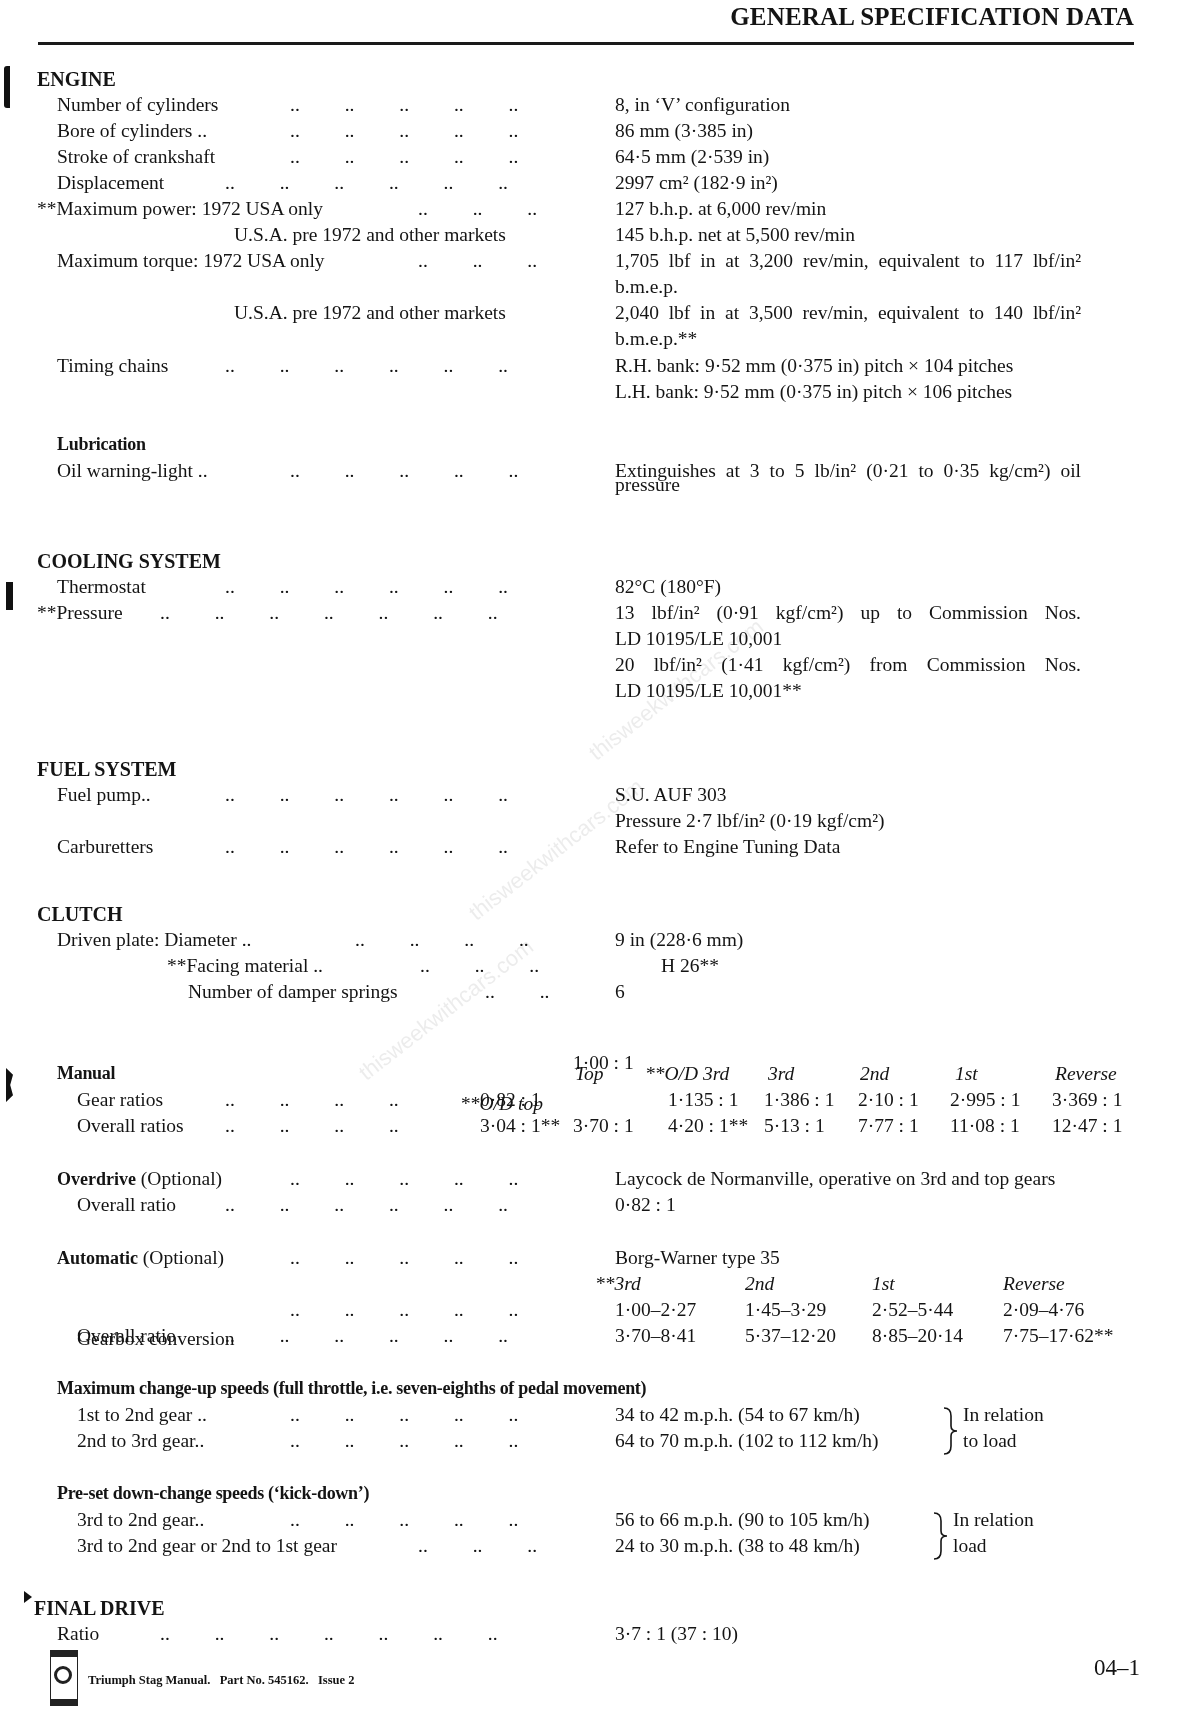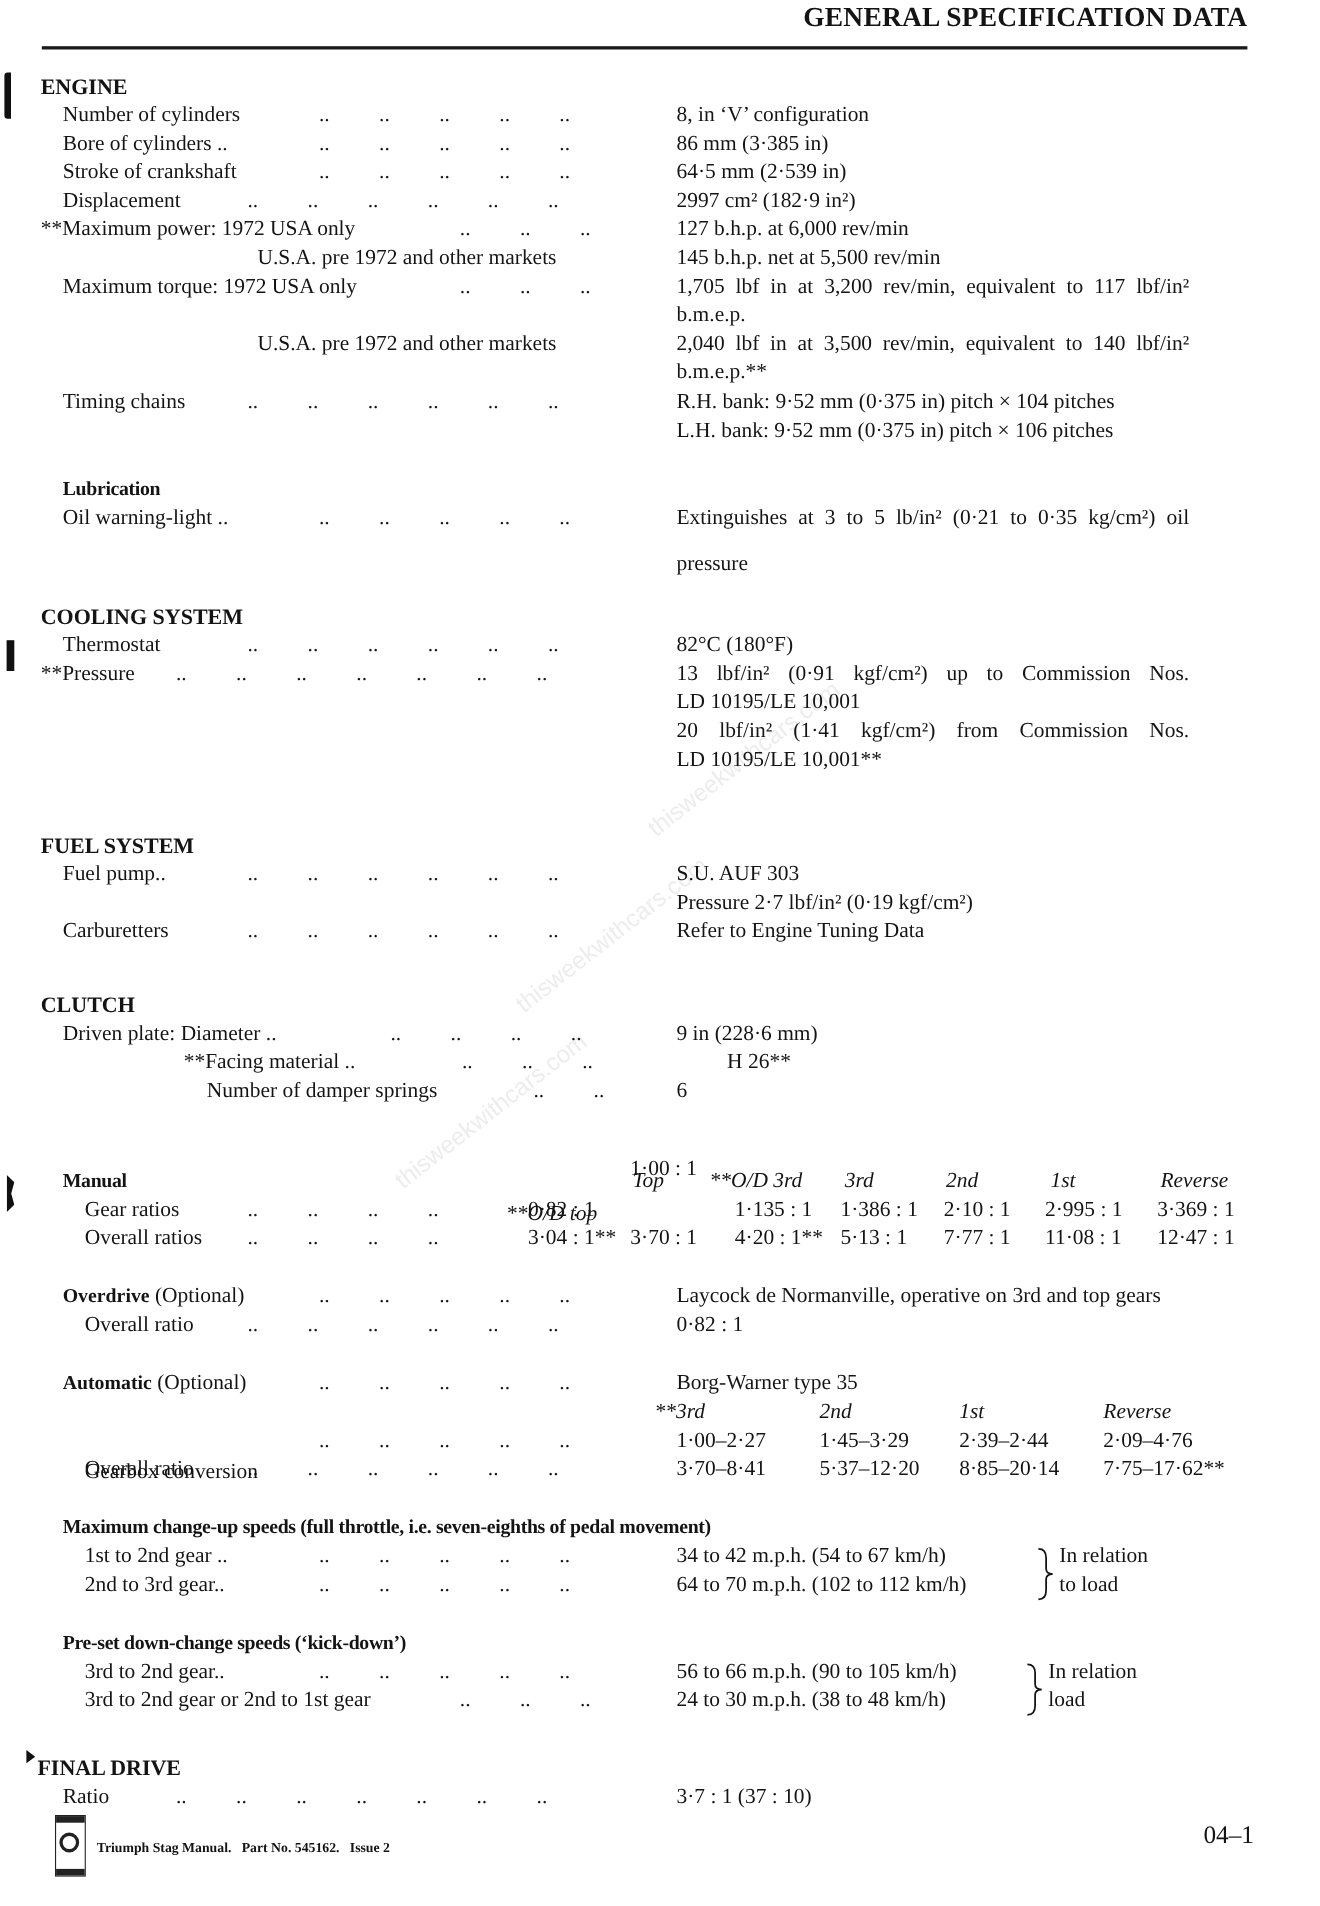--- a/index.html
+++ b/index.html
@@ -80,21 +80,21 @@
 
 <div class="abs lbl" style="left:57px;top:355px;">Timing chains</div>
 <div class="abs lead" style="left:225px;top:355px;word-spacing:40px;">.. .. .. .. .. ..</div>
 <div class="abs val" style="left:615px;top:355px;">R.H. bank: 9·52 mm (0·375 in) pitch × 104 pitches</div>
 <div class="abs val" style="left:615px;top:381px;">L.H. bank: 9·52 mm (0·375 in) pitch × 106 pitches</div>
 
 <div class="abs sub" style="left:57px;top:434px;">Lubrication</div>
 <div class="abs lbl" style="left:57px;top:460px;">Oil warning-light ..</div>
 <div class="abs lead" style="left:290px;top:460px;word-spacing:40px;">.. .. .. .. ..</div>
 <div class="abs val just" style="left:615px;top:460px;">Extinguishes at 3 to 5 lb/in² (0·21 to 0·35 kg/cm²) oil</div>
-<div class="abs val" style="left:615px;top:502px;">pressure</div>
+<div class="abs val" style="left:615px;top:474px;">pressure</div>
 
 <div class="abs sec" style="left:37px;top:550px;">COOLING SYSTEM</div>
 <div class="abs lbl" style="left:57px;top:576px;">Thermostat</div>
 <div class="abs lead" style="left:225px;top:576px;word-spacing:40px;">.. .. .. .. .. ..</div>
 <div class="abs val" style="left:615px;top:576px;">82°C (180°F)</div>
 
 <div class="abs lbl" style="left:37px;top:602px;">**Pressure</div>
 <div class="abs lead" style="left:160px;top:602px;word-spacing:40px;">.. .. .. .. .. .. ..</div>
 <div class="abs val just" style="left:615px;top:602px;">13 lbf/in² (0·91 kgf/cm²) up to Commission Nos.</div>
 <div class="abs val" style="left:615px;top:628px;">LD 10195/LE 10,001</div>
@@ -172,21 +172,21 @@
     <div class="abs val ital" style="left: 872px; top: 1273px;">1st</div>
     <div class="abs val ital" style="left: 1003px; top: 1273px;">Reverse</div>
   </div>
 <div class="abs lbl" style="left:77px;top:1328px;">Gearbox conversion</div>
 <div class="abs lead" style="left:290px;top:1299px;word-spacing:40px;">.. .. .. .. ..</div>
 <div class="abs lbl" style="left:77px;top:1325px;">Overall ratio</div>
 <div class="abs lead" style="left:225px;top:1325px;word-spacing:40px;">.. .. .. .. .. ..</div>
 <div id="auto-cells">
     <div class="abs val" style="left: 615px; top: 1299px;">1·00–2·27</div>
     <div class="abs val" style="left: 745px; top: 1299px;">1·45–3·29</div>
-    <div class="abs val" style="left: 872px; top: 1299px;">2·39–2·44</div>
+    <div class="abs val" style="left: 872px; top: 1299px;">2·52–5·44</div>
     <div class="abs val" style="left: 1003px; top: 1299px;">2·09–4·76</div>
     <div class="abs val" style="left: 615px; top: 1325px;">3·70–8·41</div>
     <div class="abs val" style="left: 745px; top: 1325px;">5·37–12·20</div>
     <div class="abs val" style="left: 872px; top: 1325px;">8·85–20·14</div>
     <div class="abs val" style="left: 1003px; top: 1325px;">7·75–17·62**</div>
   </div>
 
 <div class="abs sub" style="left:57px;top:1378px;">Maximum change-up speeds (full throttle, i.e. seven-eighths of pedal movement)</div>
 <div class="abs lbl" style="left:77px;top:1404px;">1st to 2nd gear ..</div>
 <div class="abs lead" style="left:290px;top:1404px;word-spacing:40px;">.. .. .. .. ..</div>

